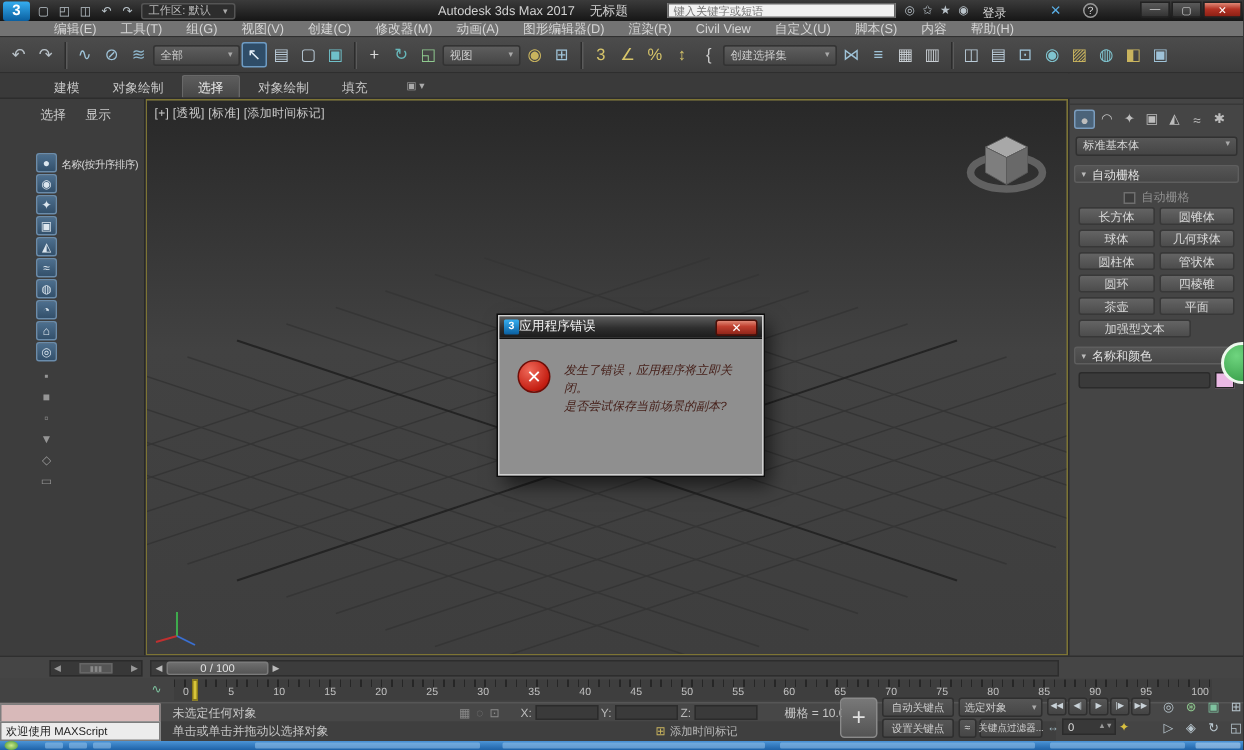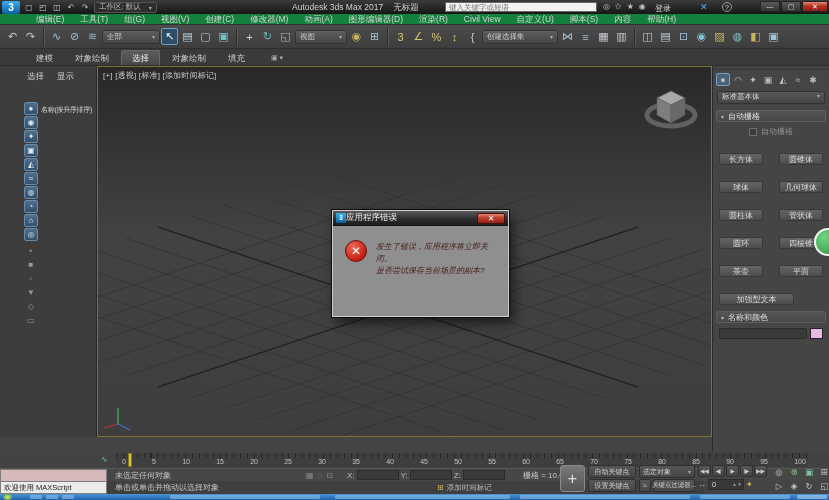--- a/index.html
+++ b/index.html
@@ -23,21 +23,21 @@
   .signin{position:absolute;left:655px;top:3px;font-size:8px;color:#d8d8d8;}
   .comm-x{position:absolute;left:700px;top:2px;font-size:9px;color:#5ab0e8;font-weight:bold;}
   .help-circ{position:absolute;left:722px;top:2px;width:10px;height:10px;border:1px solid #999;border-radius:50%;
     font-size:7px;color:#ddd;display:flex;align-items:center;justify-content:center;}
   .win-controls{position:absolute;right:1px;top:1px;display:flex;gap:1px;}
   .win-btn{width:20px;height:11px;background:linear-gradient(#5a5a5a,#333);border:1px solid #222;border-radius:0 0 2px 2px;
     color:#ddd;font-size:7px;display:flex;align-items:center;justify-content:center;}
   .win-btn.close{width:26px;background:linear-gradient(#e08876,#b33224 45%,#8c1f14);color:#fff;}
 
   
-  #menubar{position:absolute;left:0;top:14px;width:829px;height:11px;background:#15803d;border-bottom:1px solid #303030;
+  #menubar{position:absolute;left:0;top:14px;width:829px;height:11px;background:#737373;border-bottom:1px solid #303030;
     display:flex;align-items:center;padding-left:28px;z-index:5;}
   .menu-item{padding:0 8px;font-size:8.5px;color:#d4d4d4;line-height:11px;white-space:nowrap;}
 
   
   #toolbar{position:absolute;left:0;top:25px;width:829px;height:24px;background:linear-gradient(#4c4c4c,#3d3d3d);
     border-bottom:1px solid #2e2e2e;display:flex;align-items:center;padding:0 4px;gap:1px;z-index:5;}
   .tseg{display:flex;gap:1px;align-items:center;}
   .ticon{width:17px;height:17px;display:flex;align-items:center;justify-content:center;font-size:11px;border-radius:2px;}
   .ticon.active{background:#2f4d68;border:1px solid #6e9cc4;}
   .tsep{width:1px;height:18px;background:#2c2c2c;margin:0 3px;box-shadow:1px 0 0 #5a5a5a;}
@@ -80,21 +80,21 @@
   .cp-cats{display:flex;padding:3px 3px 2px;gap:1px;border-top:1px solid #383838;margin-top:1px;}
   .cp-cat{width:14px;height:13px;display:flex;align-items:center;justify-content:center;font-size:9px;color:#bdbdbd;border-radius:2px;}
   .cp-cat.active{background:#4b6379;border:1px solid #7a9cbd;}
   .cp-dd{margin:3px 4px 0;height:13px;background:linear-gradient(#575757,#454545);border:1px solid #313131;border-radius:2px;
     font-size:7.5px;color:#d6d6d6;display:flex;align-items:flex-start;justify-content:space-between;padding:0 4px;}
   .rollout{margin:6px 3px 0;height:12px;background:linear-gradient(#555,#474747);border:1px solid #5e5e5e;border-radius:2px;
     font-size:8px;color:#e0e0e0;display:flex;align-items:center;padding:0 4px;gap:4px;}
   .rollout .arr{font-size:6px;color:#bbb;}
   .autogrid{display:flex;align-items:center;gap:4px;justify-content:center;margin-top:4px;font-size:8px;color:#8f8f8f;}
   .cb{width:8px;height:8px;border:1px solid #6e6e6e;background:#3c3c3c;}
-  .obj-grid{display:grid;grid-template-columns:1fr 1fr;gap:16px;margin:16px 6px 0;}
+  .obj-grid{display:grid;grid-template-columns:1fr 1fr;gap:3px;margin:1px 6px 0;}
   .obj-btn{height:12px;background:linear-gradient(#646464,#4c4c4c);border:1px solid #383838;border-radius:2px;
     font-size:8px;color:#d8d8d8;display:flex;align-items:center;justify-content:center;white-space:nowrap;}
   .obj-btn:last-child{grid-column:1/3;margin-right:28%;}
   .name-row{display:flex;gap:3px;margin:5px 6px 0;align-items:center;}
   .name-input{flex:1;height:11px;background:#3a3a3a;border:1px solid #2b2b2b;border-radius:2px;}
   .swatch{width:13px;height:11px;background:#eab8e4;border:1px solid #222;}
   #badge{position:absolute;left:814px;top:228px;width:28px;height:28px;border-radius:50%;
     background:radial-gradient(circle at 35% 30%,#6fd57f,#2e9440);border:2px solid #eef8ee;z-index:7;}
 
   
@@ -434,20 +434,32 @@
       <span>名称和颜色</span>
     </div>
     <div class="name-row">
       <span class="name-input"></span>
       <span class="swatch"></span>
     </div>
   </div>
 
   <div id="badge"></div>
 
+  <div id="row-slider">
+    <div class="mini-scroll">
+      <span>◀</span>
+      <span class="mini-thumb">▮▮▮</span>
+      <span>▶</span>
+    </div>
+    <div class="ts-track">
+      <span class="ts-arrow">◀</span>
+      <span class="ts-handle">0 / 100</span>
+      <span class="ts-arrow">▶</span>
+    </div>
+  </div>
 
   <div id="row-ruler">
     <span class="curve-ico">∿</span>
     <div class="ruler">
       <div class="ruler-labels">
 
       <span>0</span>
           <span>5</span>
           <span>10</span>
           <span>15</span>

